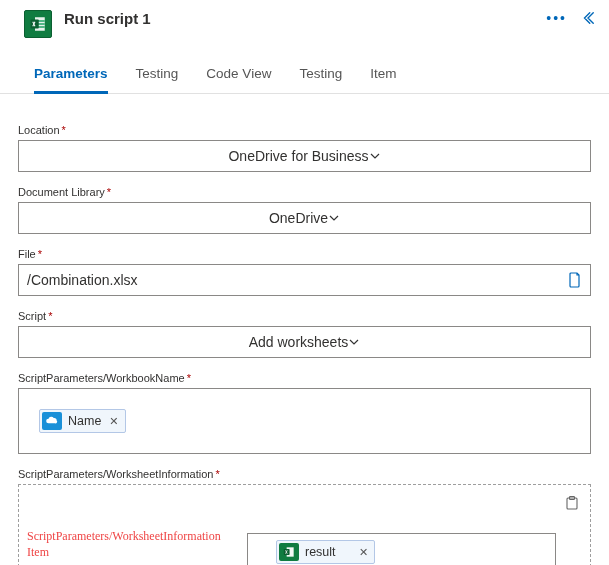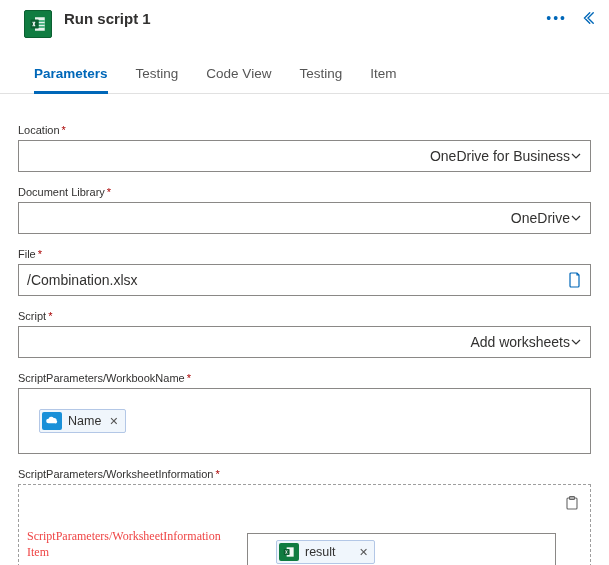--- a/index.html
+++ b/index.html
@@ -58,21 +58,21 @@
   .select-box, .input-box, .token-box {
     border: 1px solid #8a8886;
     width: 100%;
     min-height: 32px;
     display: flex;
     align-items: center;
     padding: 4px 8px;
     font-size: 14px;
     background: #fff;
   }
-  .select-box { justify-content: flex-end; cursor: pointer; }
+  .select-box { justify-content: center; cursor: pointer; }
   .chev svg { width: 12px; height: 12px; display:block; }
   .input-box { justify-content: space-between; }
   .file-picker-icn { color: #0067b8; cursor: pointer; }
   .file-picker-icn svg { width:14px; height:16px; display:block; }
 
   .token-box { padding: 20px; }
   .token {
     display: inline-flex;
     align-items: center;
     background: #f0f6fc;

